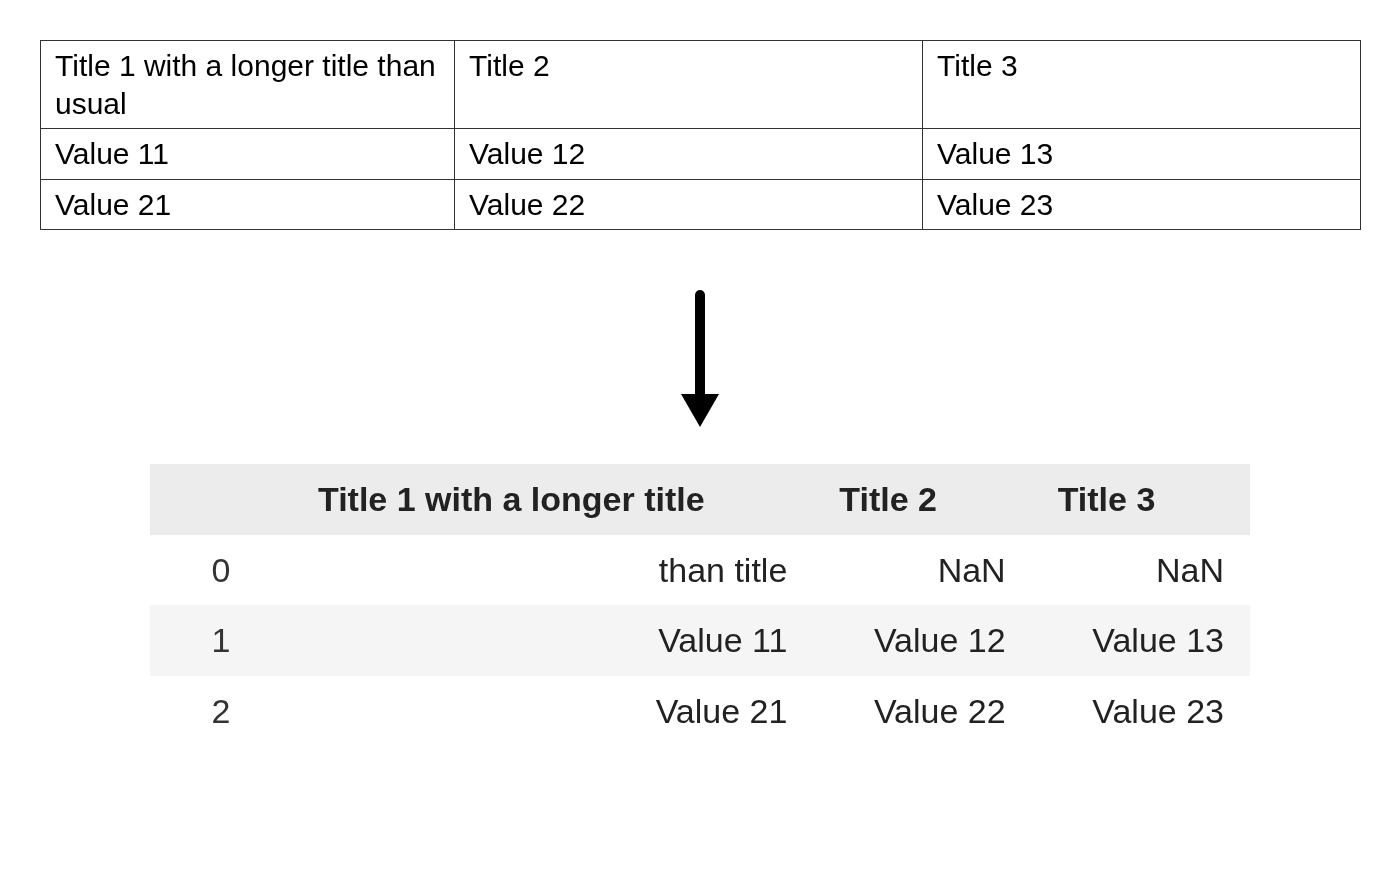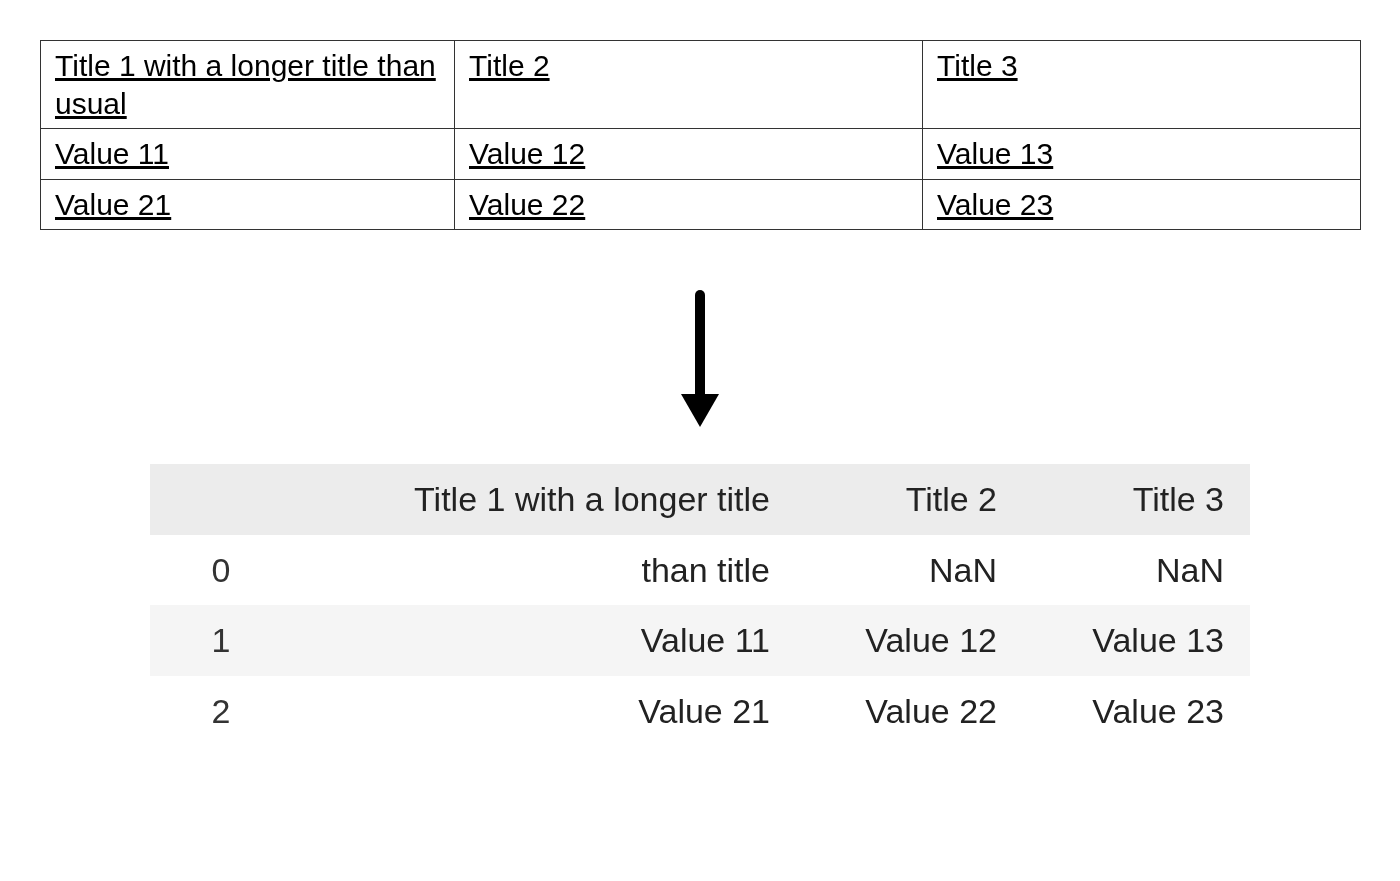--- a/index.html
+++ b/index.html
@@ -17,21 +17,20 @@
     padding: 40px 40px 40px 40px;
   }
 
   
   .source-table {
     border-collapse: collapse;
     width: 1320px;
     table-layout: fixed;
     font-size: 30px;
     line-height: 1.25;
-    text-decoration: underline;
   }
   .source-table td {
     border: 1.5px solid #333;
     padding: 6px 14px 6px 14px;
     vertical-align: top;
     font-weight: 400;
   }
   .source-table col.c1 { width: 414px; }
   .source-table col.c2 { width: 468px; }
   .source-table col.c3 { width: 438px; }
@@ -56,22 +55,22 @@
     font-size: 34px;
     line-height: 1.25;
     color: #222;
   }
   .df th, .df td {
     padding: 14px 26px;
     border: none;
   }
   .df thead th {
     background: #ececec;
-    font-weight: 400;
-    text-align: right;
+    font-weight: 700;
+    text-align: left;
   }
   .df thead th.idx-head {
     background: #ececec;
     width: 90px;
   }
   .df tbody td {
     text-align: right;
     font-weight: 400;
   }
   .df tbody td.idx {

